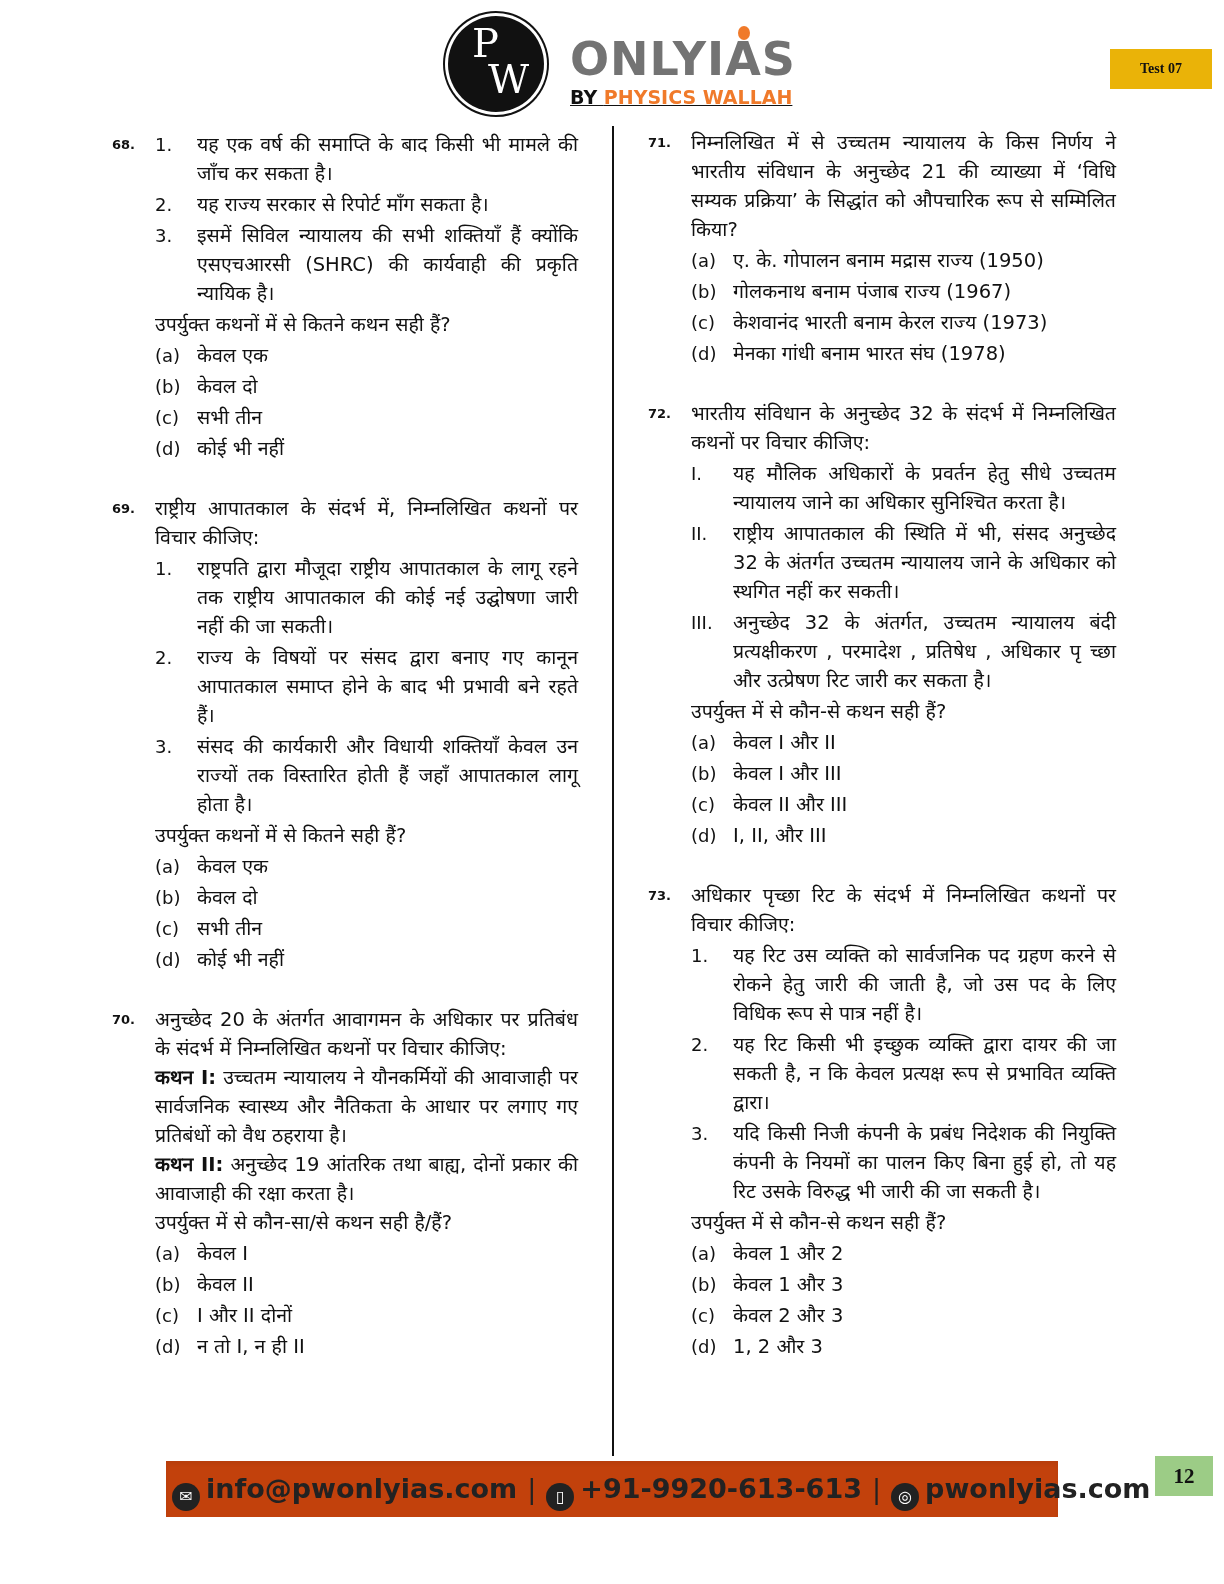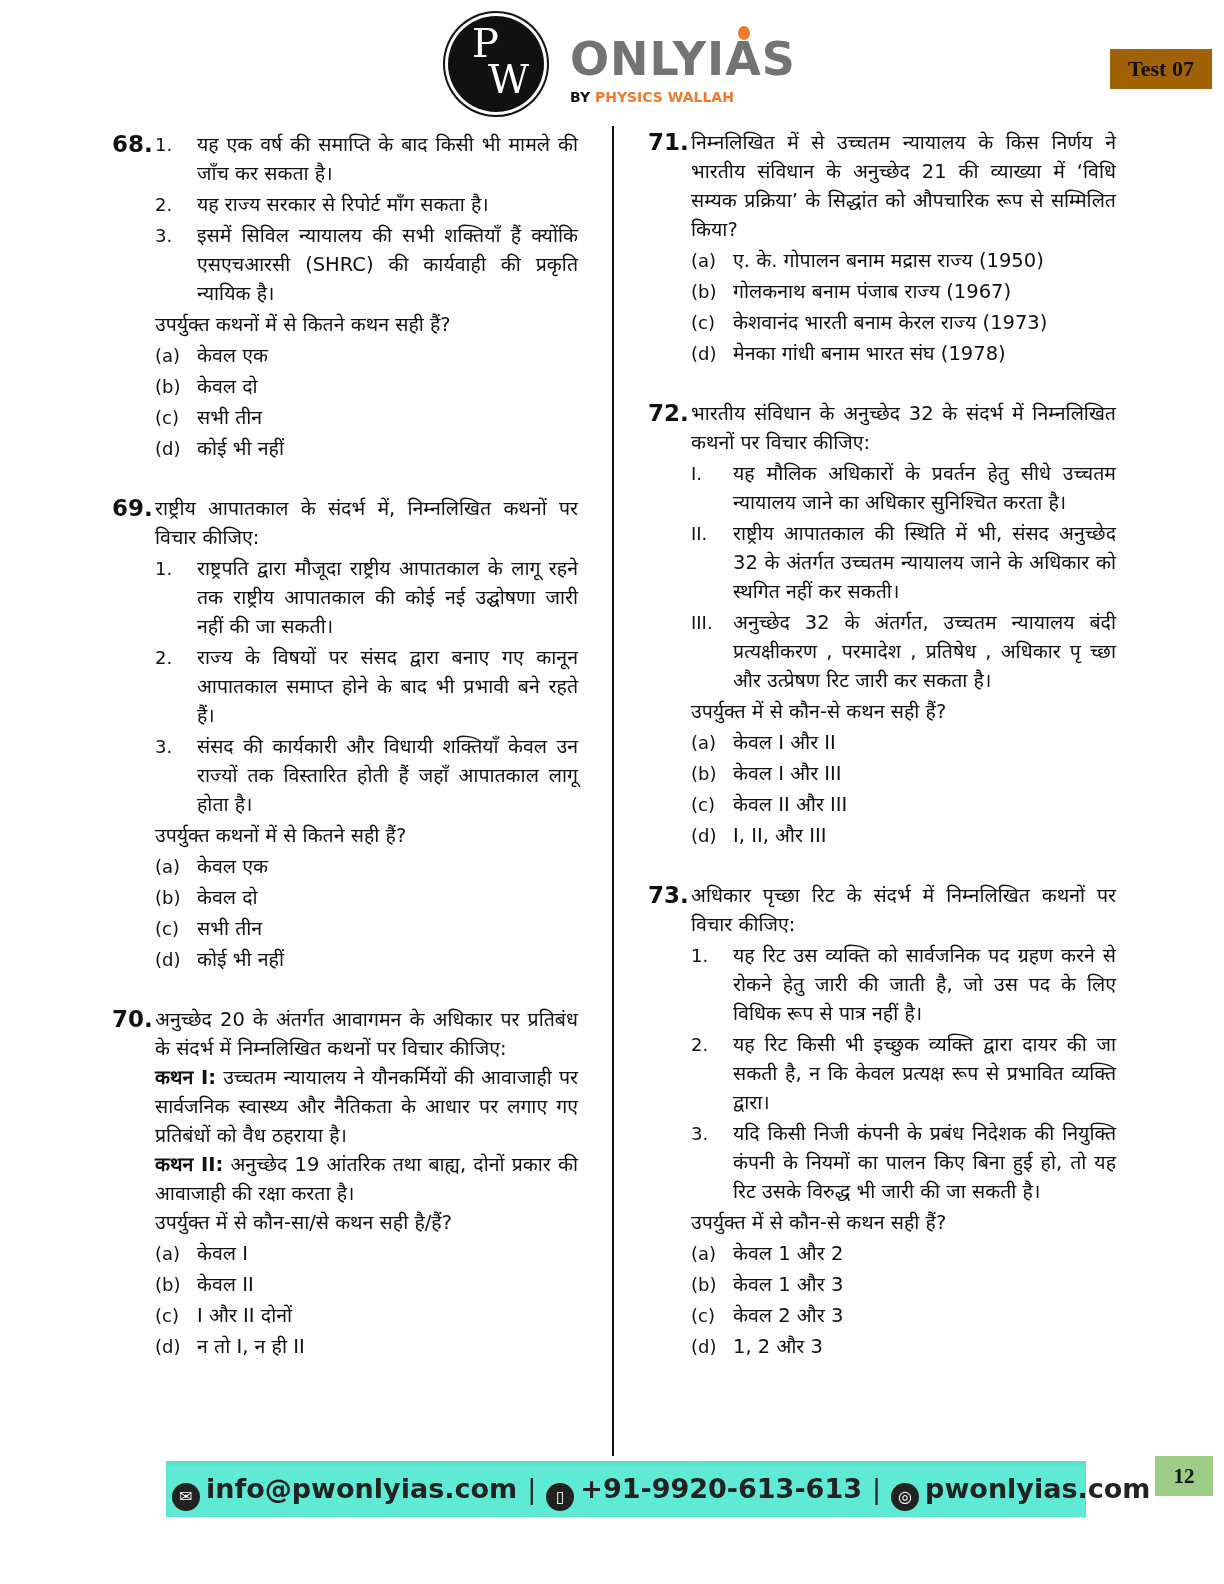--- a/index.html
+++ b/index.html
@@ -8,47 +8,47 @@
 
   
   .logo-wrap { position: absolute; left: 448px; top: 14px; width: 350px; height: 100px; }
   .pw-circle { position: absolute; left: 0; top: 2px; width: 96px; height: 96px; border-radius: 50%;
                background: #111; box-shadow: 0 0 0 3px #fff, 0 0 0 5px #111; }
   .pw-circle .p { position: absolute; left: 24px; top: 4px; color: #fff; font-family: "DejaVu Serif", serif; font-size: 40px; }
   .pw-circle .w { position: absolute; left: 40px; top: 40px; color: #fff; font-family: "DejaVu Serif", serif; font-size: 40px; }
   .brand { position: absolute; left: 122px; top: 20px; font-family: "DejaVu Sans", sans-serif; font-weight: bold;
            font-size: 46px; letter-spacing: 1px; color: #737373; line-height: 50px; }
   .brand-dot { position: absolute; left: 290px; top: 12px; width: 12px; height: 14px; border-radius: 50%; background: #f07a2a; }
-  .byline { position: absolute; left: 122px; top: 72px; font-weight: bold; font-size: 14px; line-height: 22px; }
+  .byline { position: absolute; left: 122px; top: 72px; font-weight: bold; font-size: 19px; line-height: 22px; text-decoration: underline; }
   .byline .by { color: #111; }
   .byline .pw { color: #f07a2a; }
 
-  .test-badge { position: absolute; left: 1110px; top: 49px; width: 102px; height: 40px; background: #a16207;
-                font-family: "Liberation Serif", serif; font-weight: bold; font-size: 22px; line-height: 40px; text-align: center; }
+  .test-badge { position: absolute; left: 1110px; top: 49px; width: 102px; height: 40px; background: #eab308;
+                font-family: "Liberation Serif", serif; font-weight: bold; font-size: 14px; line-height: 40px; text-align: center; }
 
   
   .col { position: absolute; top: 128px; font-size: 19.5px; line-height: 29px; }
   .col-left { left: 112px; width: 466px; }
   .col-right { left: 648px; width: 468px; }
   .divider { position: absolute; left: 612px; top: 126px; width: 2px; height: 1330px; background: #111; }
 
   .q { position: relative; padding-left: 43px; margin-bottom: 31px; }
-  .qnum { position: absolute; left: 0; top: 0; font-weight: bold; font-size: 23px; }
+  .qnum { position: absolute; left: 0; top: 0; font-weight: bold; font-size: 13px; }
   .stem { text-align: justify; text-align-last: left; }
   .stmt { position: relative; padding-left: 42px; text-align: justify; margin: 2px 0; }
   .stmt .num { position: absolute; left: 0; top: 0; font-size: 18px; }
   .ask { margin-top: 0; }
   .opt { position: relative; padding-left: 42px; margin: 2px 0; }
   .opt .lbl { position: absolute; left: 0; top: 0; font-size: 18px; }
   .kathan { text-align: justify; }
   .kathan b { font-weight: bold; }
 
   
-  .footer { position: absolute; left: 166px; top: 1461px; width: 892px; height: 56px; background: #5eead4;
-            box-shadow: inset 0 3px 4px rgba(0,0,0,0.06); padding-left: 28px; }
+  .footer { position: absolute; left: 166px; top: 1461px; width: 892px; height: 56px; background: #c2410c;
+            box-shadow: inset 0 3px 4px rgba(0,0,0,0.06); }
   .footer-inner { position: absolute; left: 6px; top: 8px; font-weight: bold; font-size: 27px; line-height: 40px; color: #222; white-space: nowrap; }
   .ficon { display: inline-block; width: 28px; height: 28px; border-radius: 50%; background: #222; color: #fff;
            font-size: 16px; line-height: 28px; text-align: center; vertical-align: -4px; margin-right: 6px; }
   .sep { margin: 0 10px; font-weight: normal; }
   .page-badge { position: absolute; left: 1143px; top: 1456px; width: 58px; height: 40px; background: #9ccc86;
                 font-family: "Liberation Serif", serif; font-weight: bold; font-size: 21px; line-height: 40px; text-align: center; margin-left: 12px; }
 </style>
 </head>
 <body>
 

